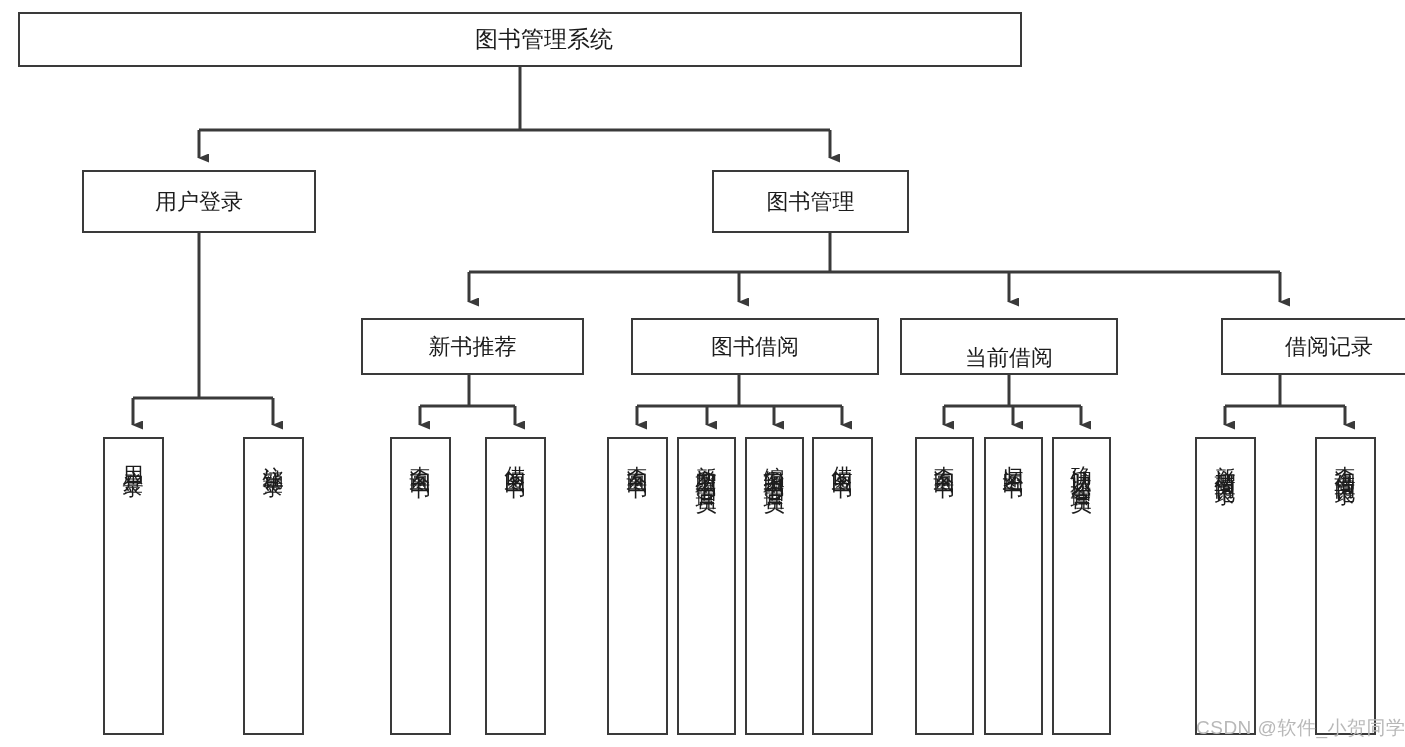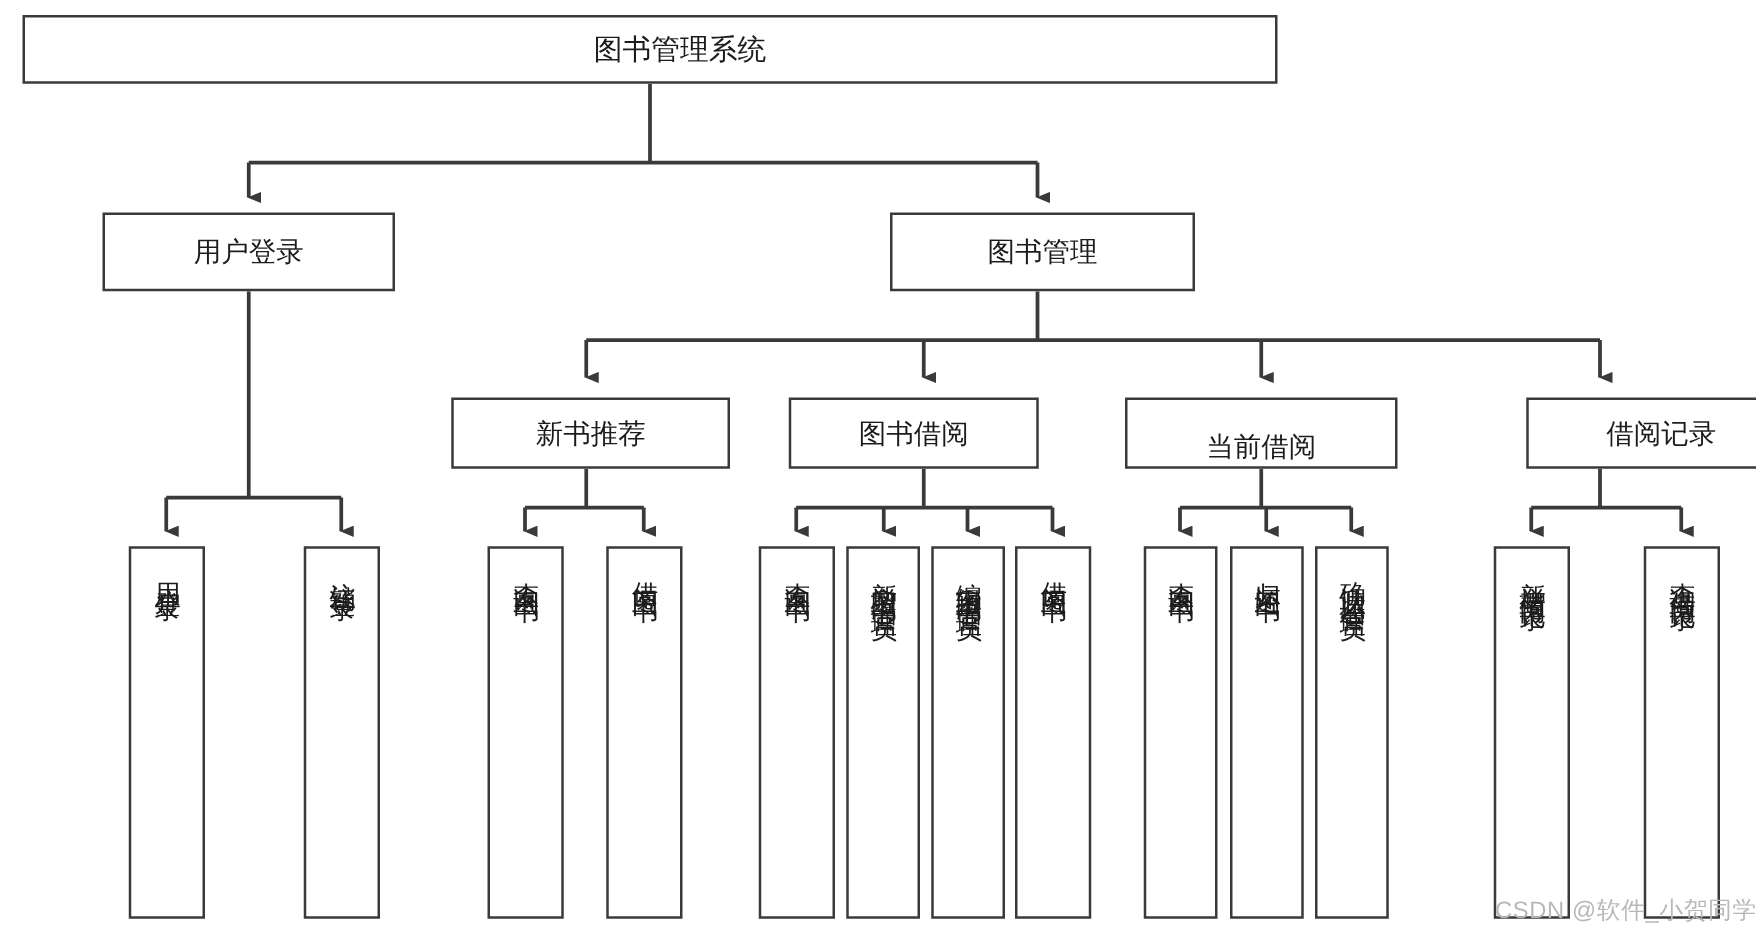--- a/index.html
+++ b/index.html
@@ -122,28 +122,28 @@
     </g>
   </svg>
 
   <div class="node-box level-root" style="left:18px; top:12px; width:1004px; height:55px;padding-left:48px;">
     <span>图书管理系统</span>
   </div>
 
   <div class="node-box level-two" style="left:82px; top:170px; width:234px; height:63px;">
     <span>用户登录</span>
   </div>
-  <div class="node-box level-two" style="left:712px; top:170px; width:244px; height:63px;">
+  <div class="node-box level-two" style="left:712px; top:170px; width:197px; height:63px;">
     <span>图书管理</span>
   </div>
 
   <div class="node-box level-three" style="left:361px; top:318px; width:223px; height:57px;">
     <span>新书推荐</span>
   </div>
-  <div class="node-box level-three" style="left:631px; top:318px; width:200px; height:57px;">
+  <div class="node-box level-three" style="left:631px; top:318px; width:248px; height:57px;">
     <span>图书借阅</span>
   </div>
   <div class="node-box level-three" style="left:900px; top:318px; width:218px; height:57px;align-items:flex-end;">
     <span>当前借阅</span>
   </div>
   <div class="node-box level-three" style="left:1221px; top:318px; width:216px; height:57px;">
     <span>借阅记录</span>
   </div>
 
   <div class="node-box leaf" style="left:103px; top:437px; width:61px; height:298px;">

